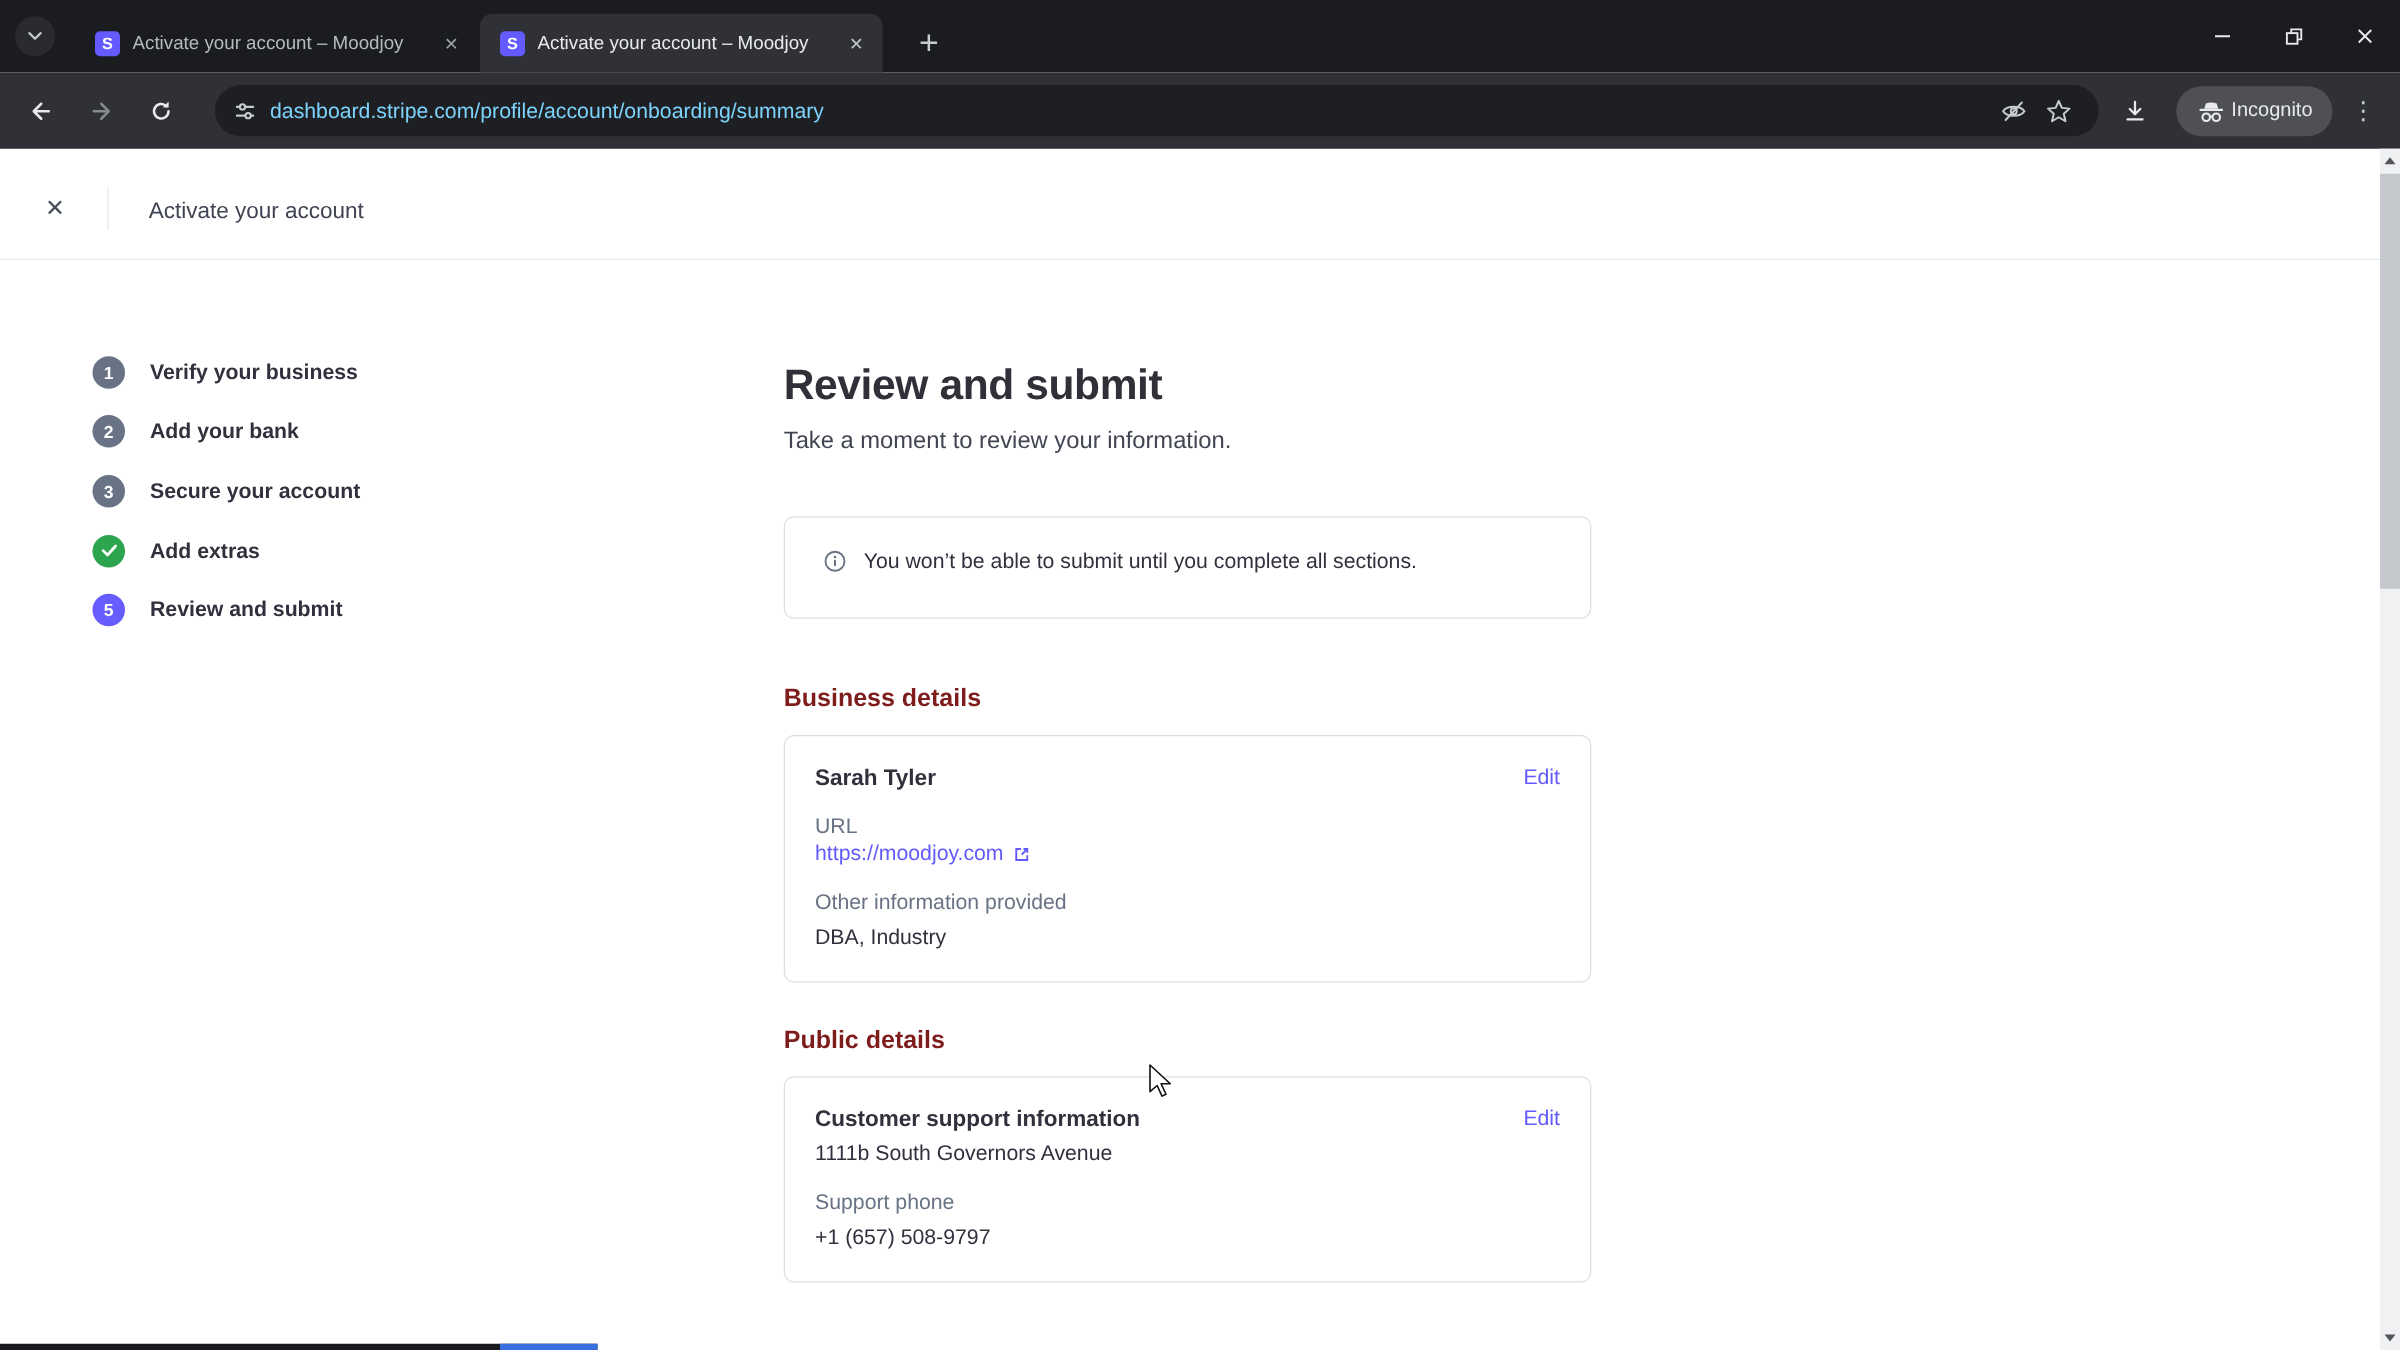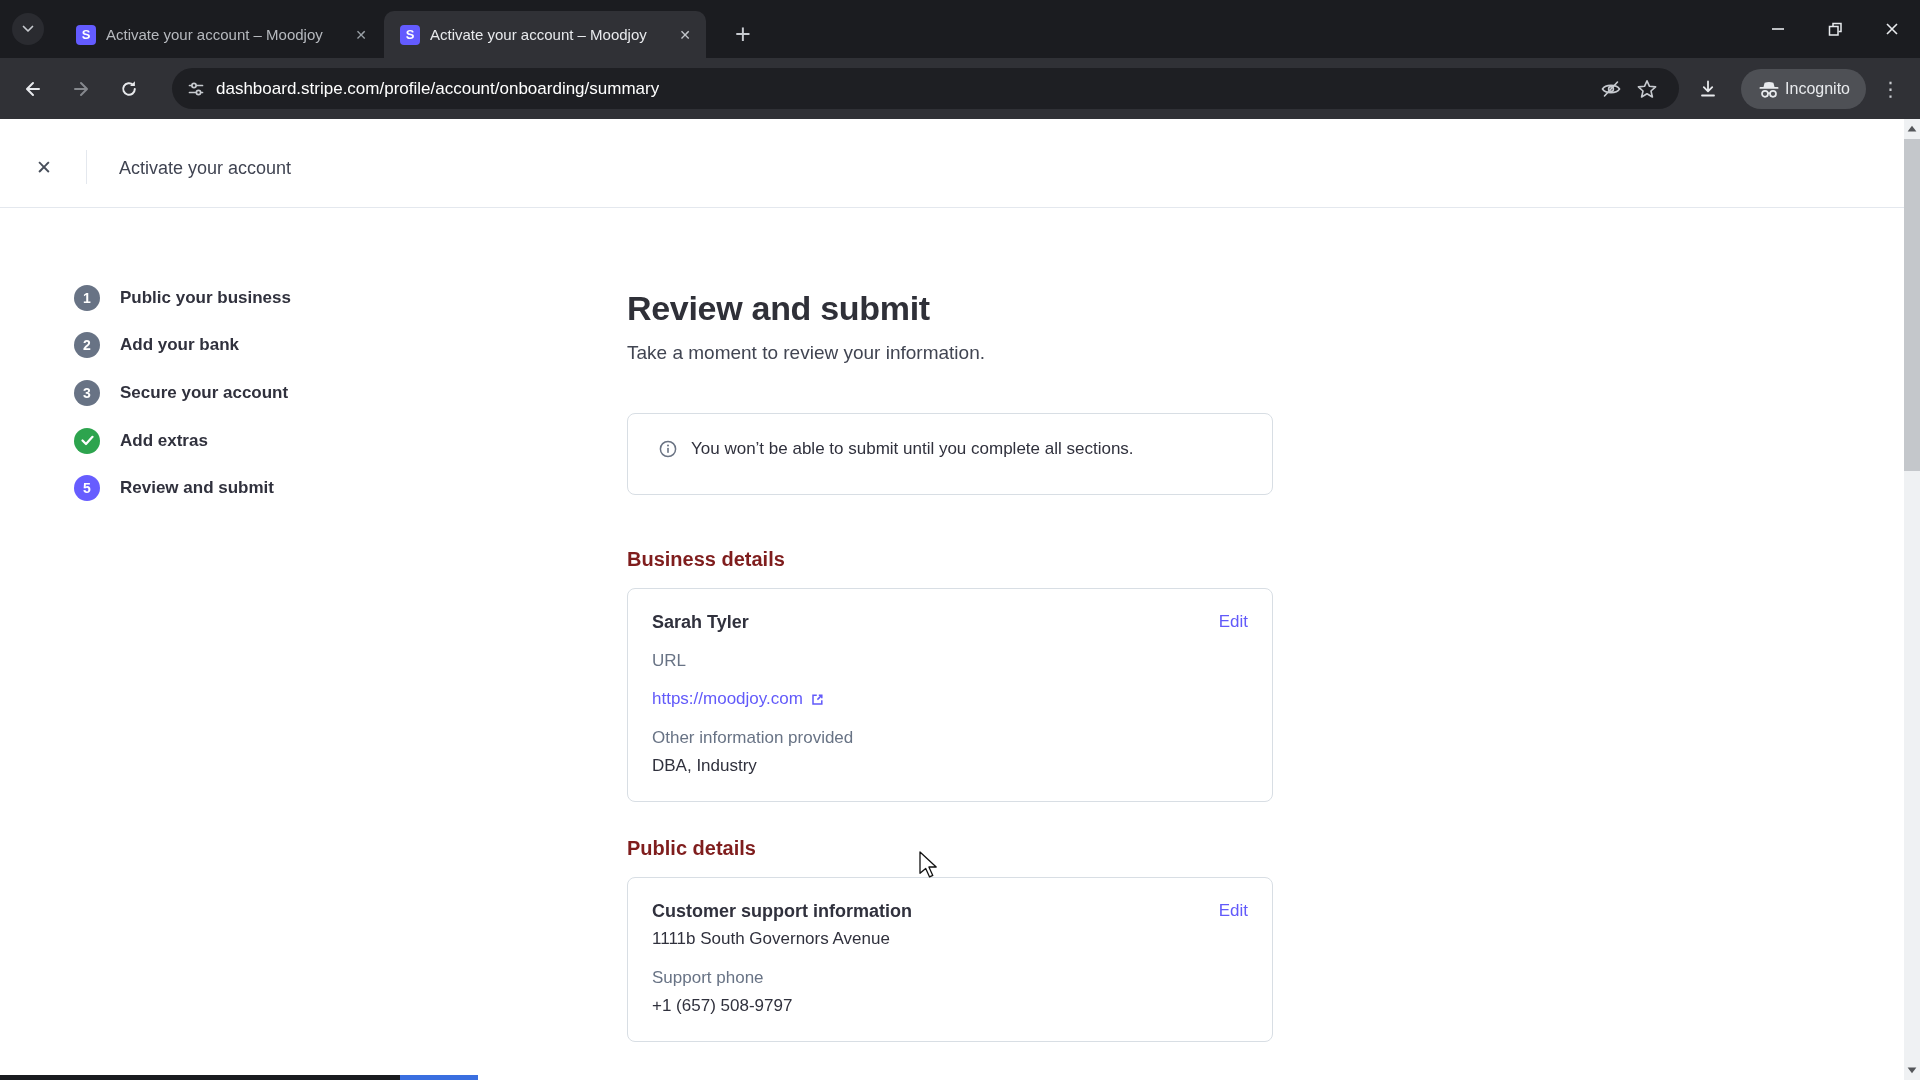--- a/index.html
+++ b/index.html
@@ -31,21 +31,21 @@
     align-items:center; justify-content:center; color:#c7cacf; font-size:27px; font-weight:300; }
   .win-controls { position:absolute; right:0; top:0; height:58px; display:flex; }
   .win-btn { width:57px; height:100%; display:flex; align-items:center; justify-content:center; }
 
   .navbar { position:absolute; top:58px; left:0; width:100%; height:61px; background:#303136;
     display:flex; align-items:center; padding:0 10px 0 12px; z-index:10; }
   .nav-btn { width:42px; height:42px; border-radius:50%; display:flex; align-items:center;
     justify-content:center; flex:none; margin-right:6px; }
   .urlbar { flex:1; height:41px; border-radius:21px; background:#1e1f23; margin:0 8px 0 16px;
     display:flex; align-items:center; padding:0 14px; min-width:0; }
-  .url-text { font-size:17px; color:#ffffff; margin-left:10px; white-space:nowrap; overflow:hidden; }
+  .url-text { font-size:17px; color:#7dd3fc; margin-left:10px; white-space:nowrap; overflow:hidden; }
   .urlbar-spacer { flex:1; }
   .urlbar-icon { width:36px; height:36px; display:flex; align-items:center; justify-content:center; flex:none; }
   .incognito-chip { height:40px; border-radius:20px; background:#4e5055; display:flex; align-items:center;
     gap:4px; padding:0 16px; margin:0 6px; flex:none; }
   .incognito-label { color:#e8eaed; font-size:16px; }
   .kebab { width:38px; height:38px; display:flex; align-items:center; justify-content:center;
     color:#c7cacf; font-size:20px; letter-spacing:1px; flex:none; }
 
   
   .page-header { position:absolute; top:119px; left:0; width:100%; height:89px; background:#fff;
@@ -78,21 +78,21 @@
     display:flex; align-items:center; padding:0 20px 10px 30px; gap:13px; }
   .notice-text { font-size:17px; color:#30313d; }
   .section-heading { margin-top:52px; font-size:20px; font-weight:700; color:#7f1d1d; line-height:24px; }
   .section-heading--second { margin-top:34px; }
   .card { margin-top:17px; border:1px solid #d8dee4; border-radius:8px; padding:22px 24px 24px; background:#fff; }
   .card-head { display:flex; justify-content:space-between; align-items:center;gap:44px; }
   .card-title { font-size:18px; font-weight:700; color:#30313d; line-height:22px; }
   .edit-link { font-size:17px; color:#625afa; line-height:22px; }
   .field-label { margin-top:17px; font-size:17px; color:#687385; line-height:22px; }
   .field-value { margin-top:6px; font-size:17px; color:#30313d; line-height:22px; }
-  .url-link { margin-top:16px; font-size:17px; color:#625afa; line-height:22px; display:flex;
+  .url-link { margin-top:0; font-size:17px; color:#625afa; line-height:22px; display:flex;
     align-items:center; gap:7px; }
 
   
   .scrollbar { position:absolute; top:119px; right:0; width:16px; bottom:0; background:#eff1f3; z-index:20; }
   .scroll-arrow { position:absolute; left:0; width:16px; height:19px; display:flex; align-items:center;
     justify-content:center; }
   .scroll-arrow--up { top:0; }
   .scroll-arrow--down { bottom:0; }
   .scroll-thumb { position:absolute; top:20px; left:0; width:16px; height:332px; background:#c4c7cb; }
 
@@ -210,21 +210,21 @@
 <div class="page-header"></div>
 <div class="page-close">✕</div>
 <div class="header-divider"></div>
 <div class="page-header-title">Activate your account</div>
 
 <div class="content">
 
   <ul class="stepper">
     <li class="step">
       <span class="step-marker step-marker--gray">1</span>
-      <span class="step-label">Public your business</span>
+      <span class="step-label">Verify your business</span>
     </li>
     <li class="step">
       <span class="step-marker step-marker--gray">2</span>
       <span class="step-label">Add your bank</span>
     </li>
     <li class="step">
       <span class="step-marker step-marker--gray">3</span>
       <span class="step-label">Secure your account</span>
     </li>
     <li class="step">

